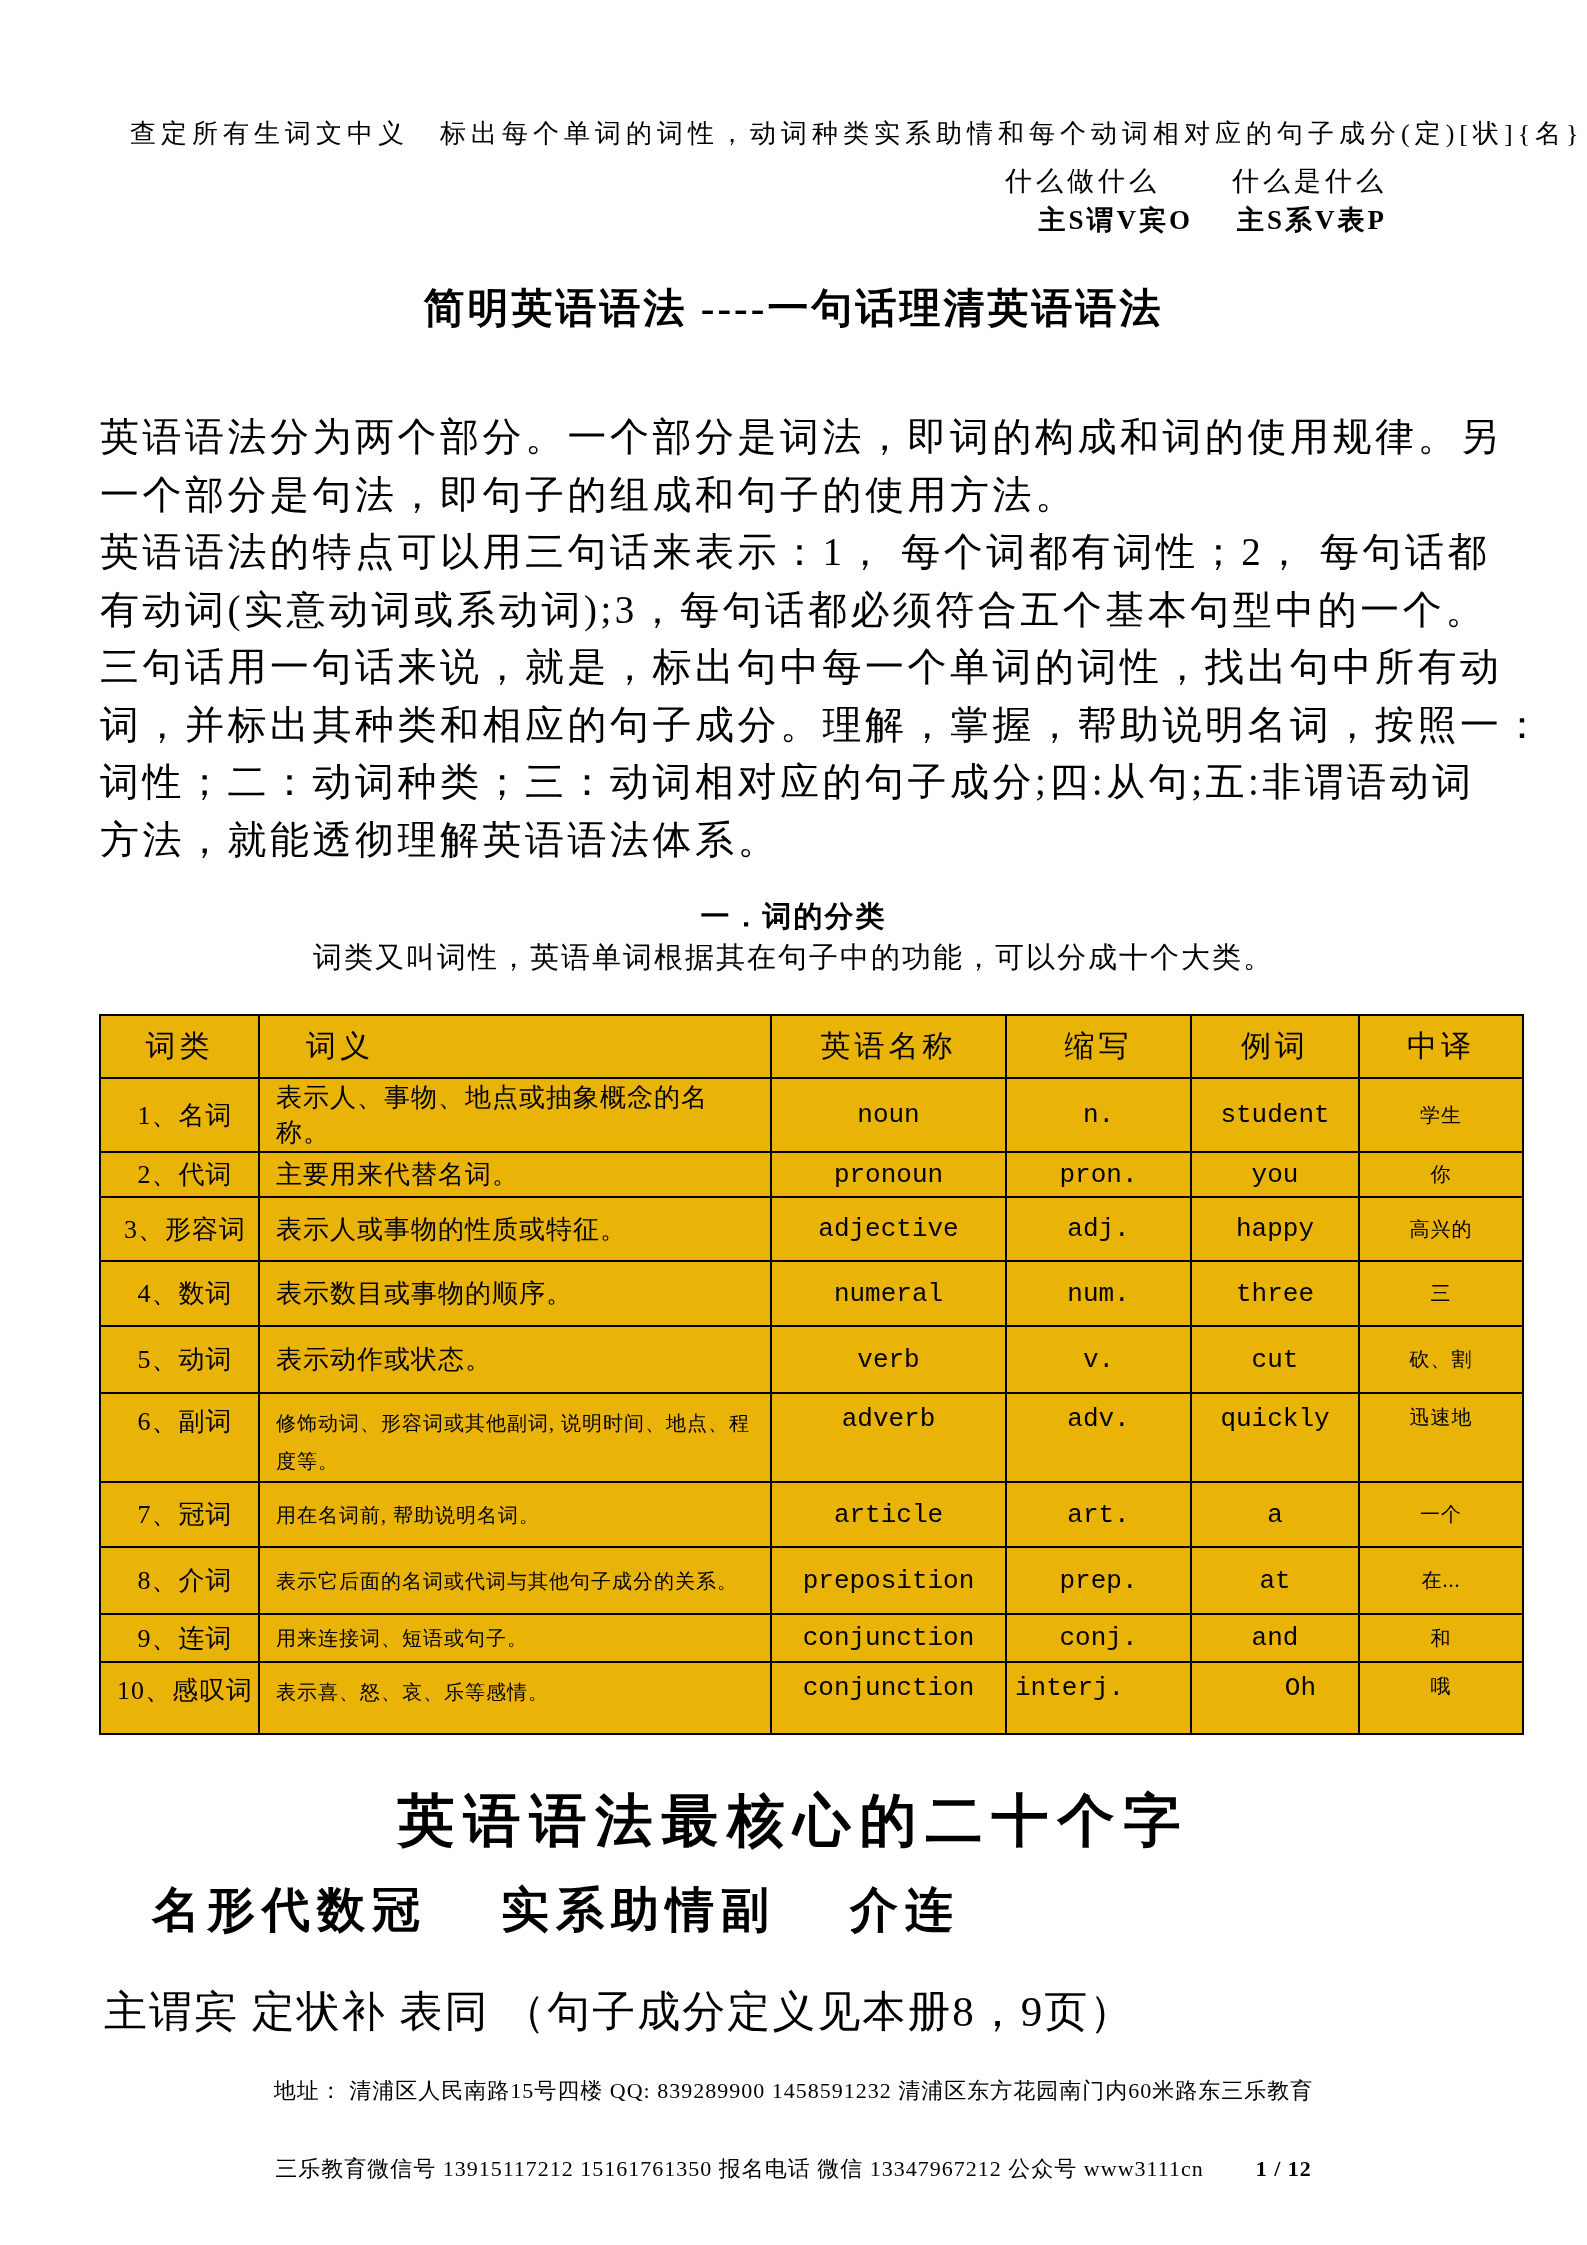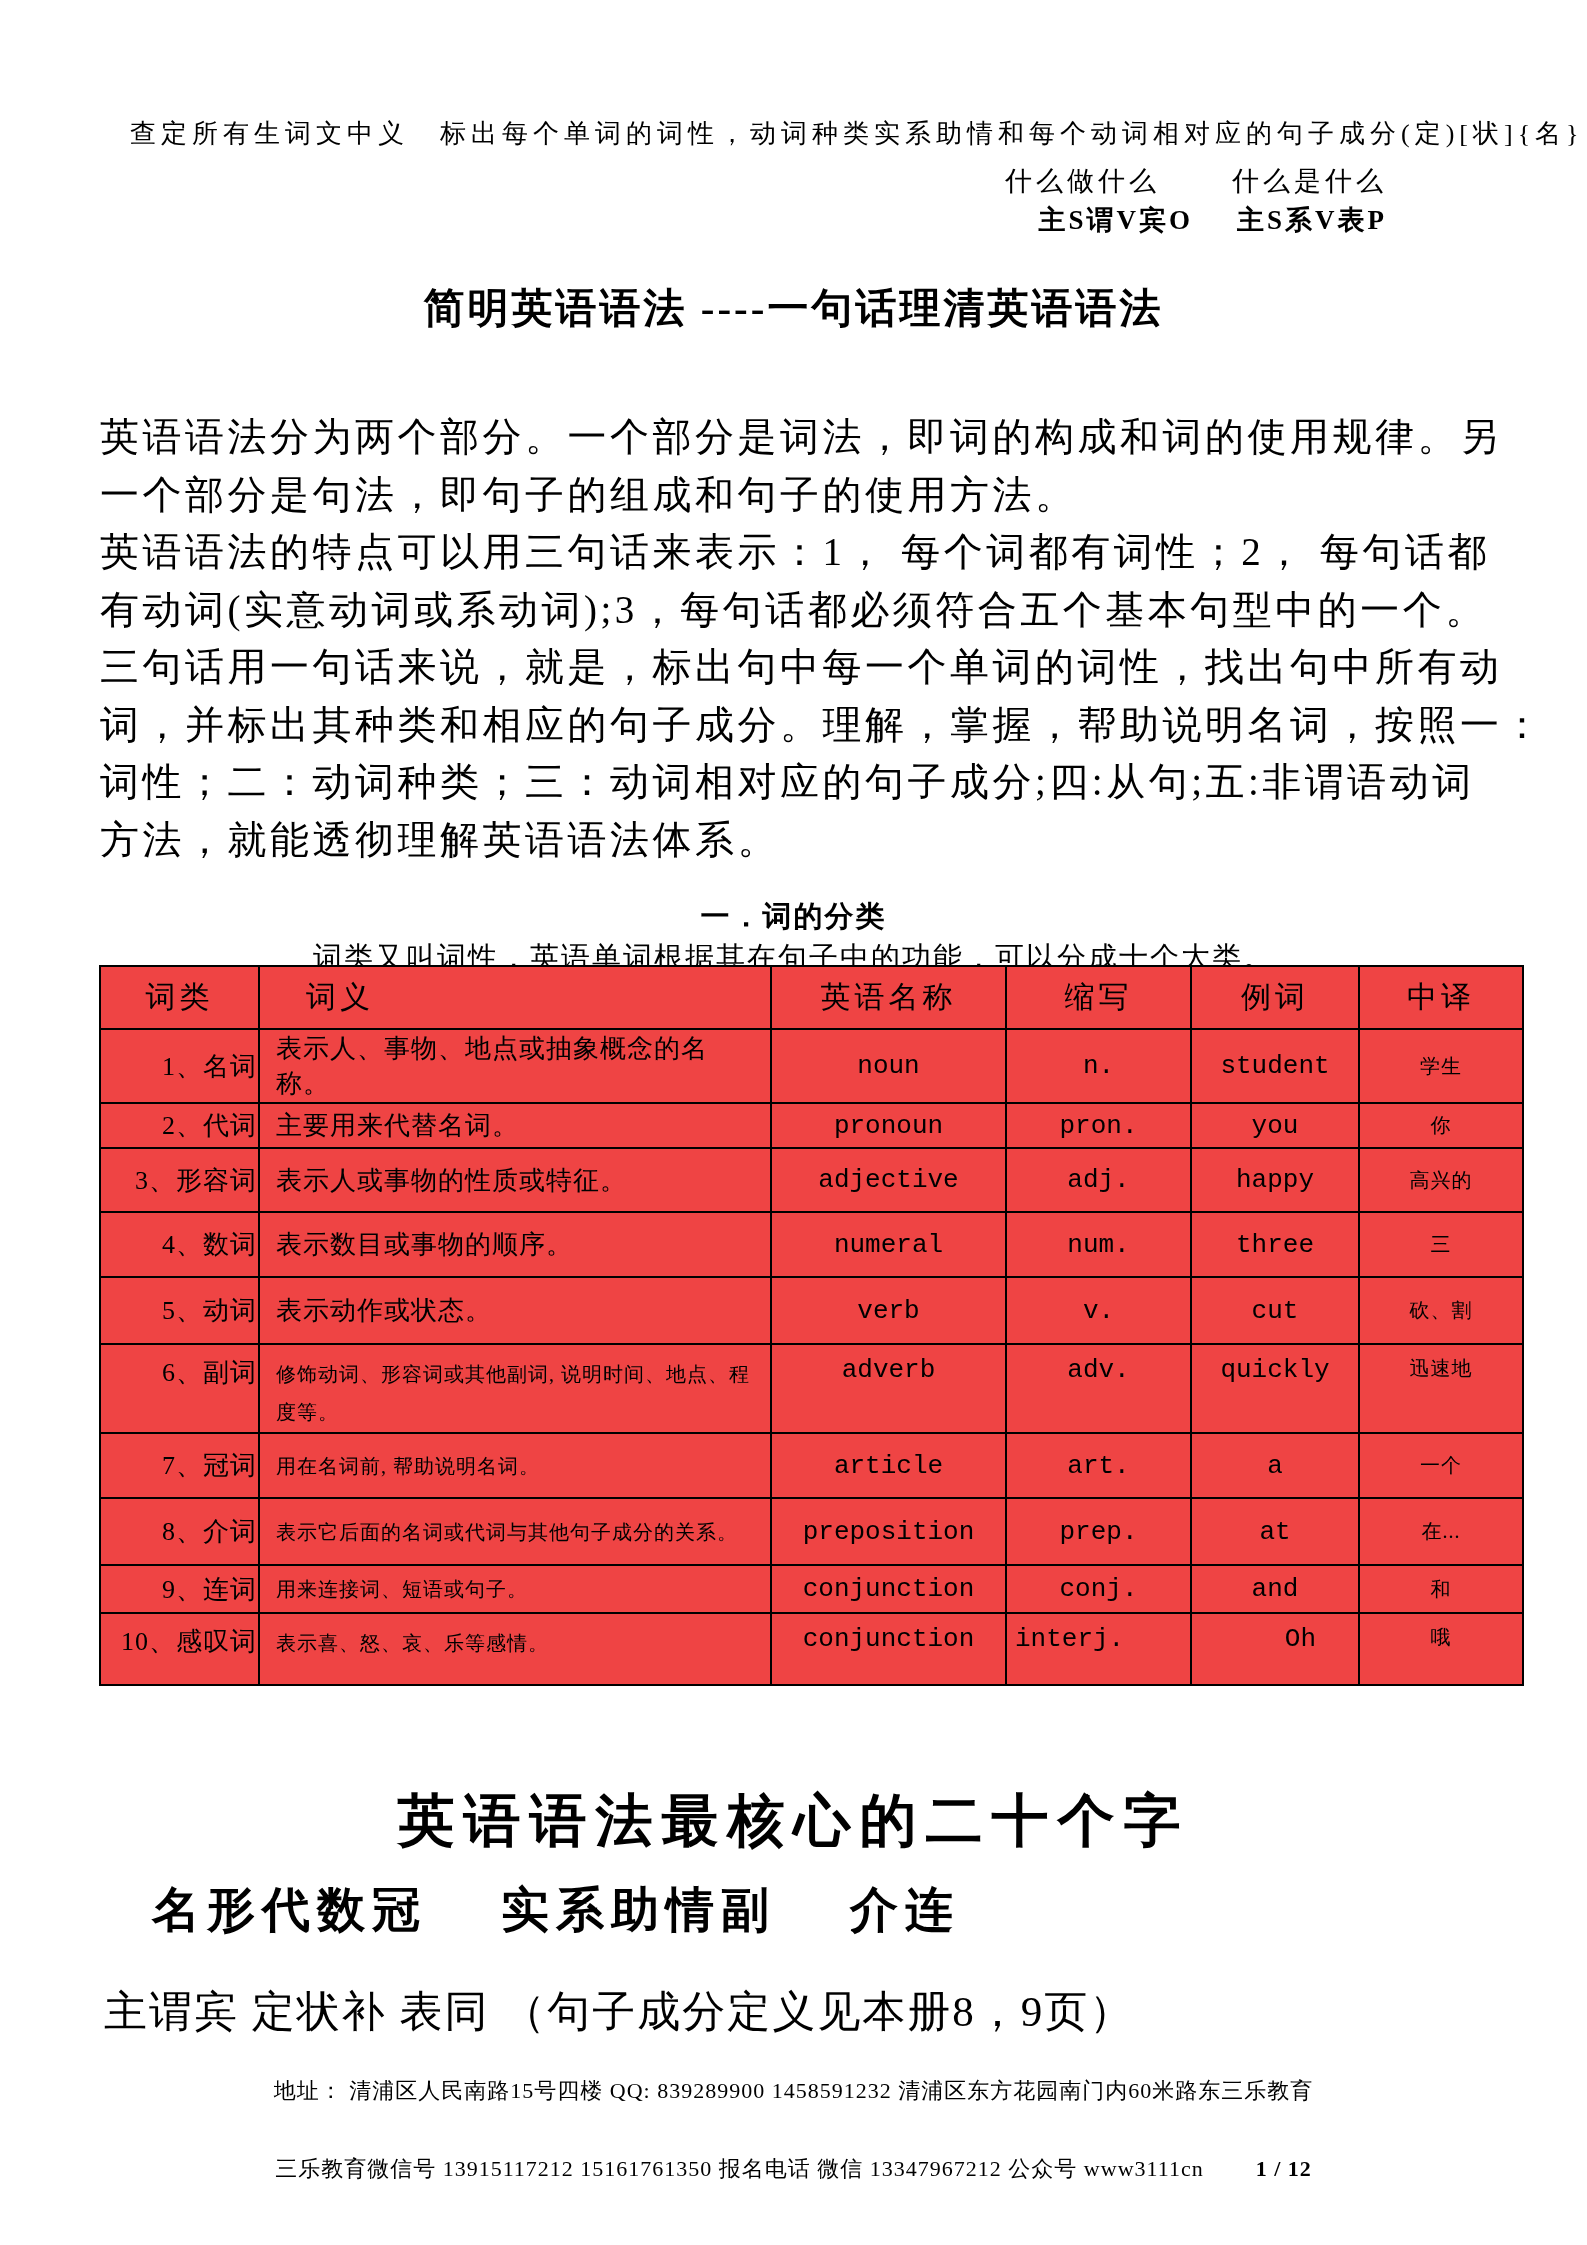--- a/index.html
+++ b/index.html
@@ -17,31 +17,31 @@
   
   .title{left:0;width:100%;top:281px;margin:0;text-align:center;font-size:41px;font-weight:bold;letter-spacing:3px;white-space:nowrap;}
   
   .bodytext{left:100px;top:408px;width:1440px;font-size:39px;line-height:57.5px;letter-spacing:3.5px;}
   .bodytext div{white-space:nowrap;}
   
   .sec-h{left:0;width:100%;top:897px;text-align:center;font-size:29px;letter-spacing:2px;font-weight:bold;}
   .sec-sub{left:0;width:100%;top:938px;text-align:center;font-size:29px;letter-spacing:2px;}
   
   table.wordtable{
-    position:absolute;left:99px;top:965px;
+    position:absolute;left:99px;top:1014px;
     border-collapse:collapse;table-layout:fixed;width:1423px;
-    background:#ef4444;
+    background:#eab308;
   }
   table.wordtable td,table.wordtable th{
     border:2px solid #000;overflow:hidden;
     font-weight:normal;vertical-align:middle;
   }
   th.h{font-size:30px;letter-spacing:4px;text-align:center;}
   th.h-meaning{text-align:left;padding-left:46px;}
-  td.c-cls{font-size:26px;text-align:right;padding-left:12px;letter-spacing:1px;white-space:nowrap;}
+  td.c-cls{font-size:26px;text-align:center;padding-left:12px;letter-spacing:1px;white-space:nowrap;}
   td.c-meaning{font-size:26px;text-align:left;padding-left:16px;padding-right:10px;letter-spacing:1px;}
   td.c-meaning.sm{font-size:20px;line-height:38px;}
   td.c-en,td.c-abbr,td.c-ex{font-family:"Liberation Mono","DejaVu Sans Mono",monospace;font-size:26px;text-align:center;}
   td.c-cn{font-size:20px;text-align:center;letter-spacing:1px;}
   tr.vtop td{vertical-align:top;padding-top:10px;}
   td.alft{text-align:left;padding-left:8px;}
   td.argt{text-align:right;padding-right:42px;}
   
   .core-h{left:0;width:100%;top:1783px;text-align:center;font-size:57px;font-weight:bold;letter-spacing:9px;white-space:nowrap;}
   .core-l1{left:104px;top:1878px;font-size:48px;font-weight:bold;letter-spacing:7px;white-space:nowrap;margin-left:48px;}

